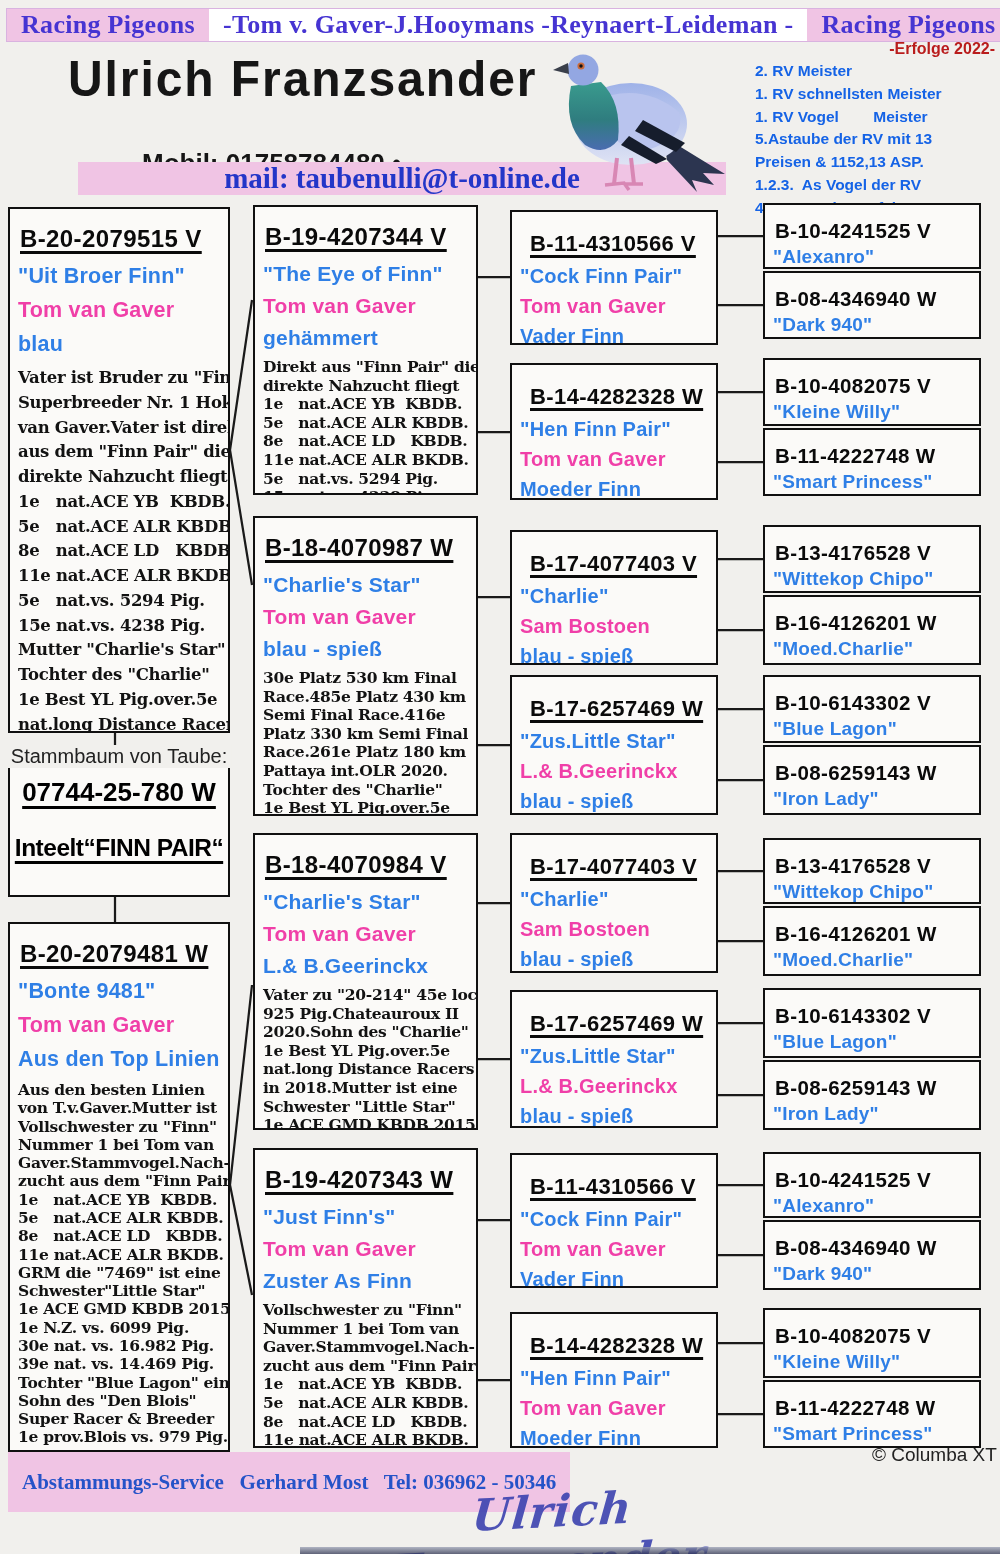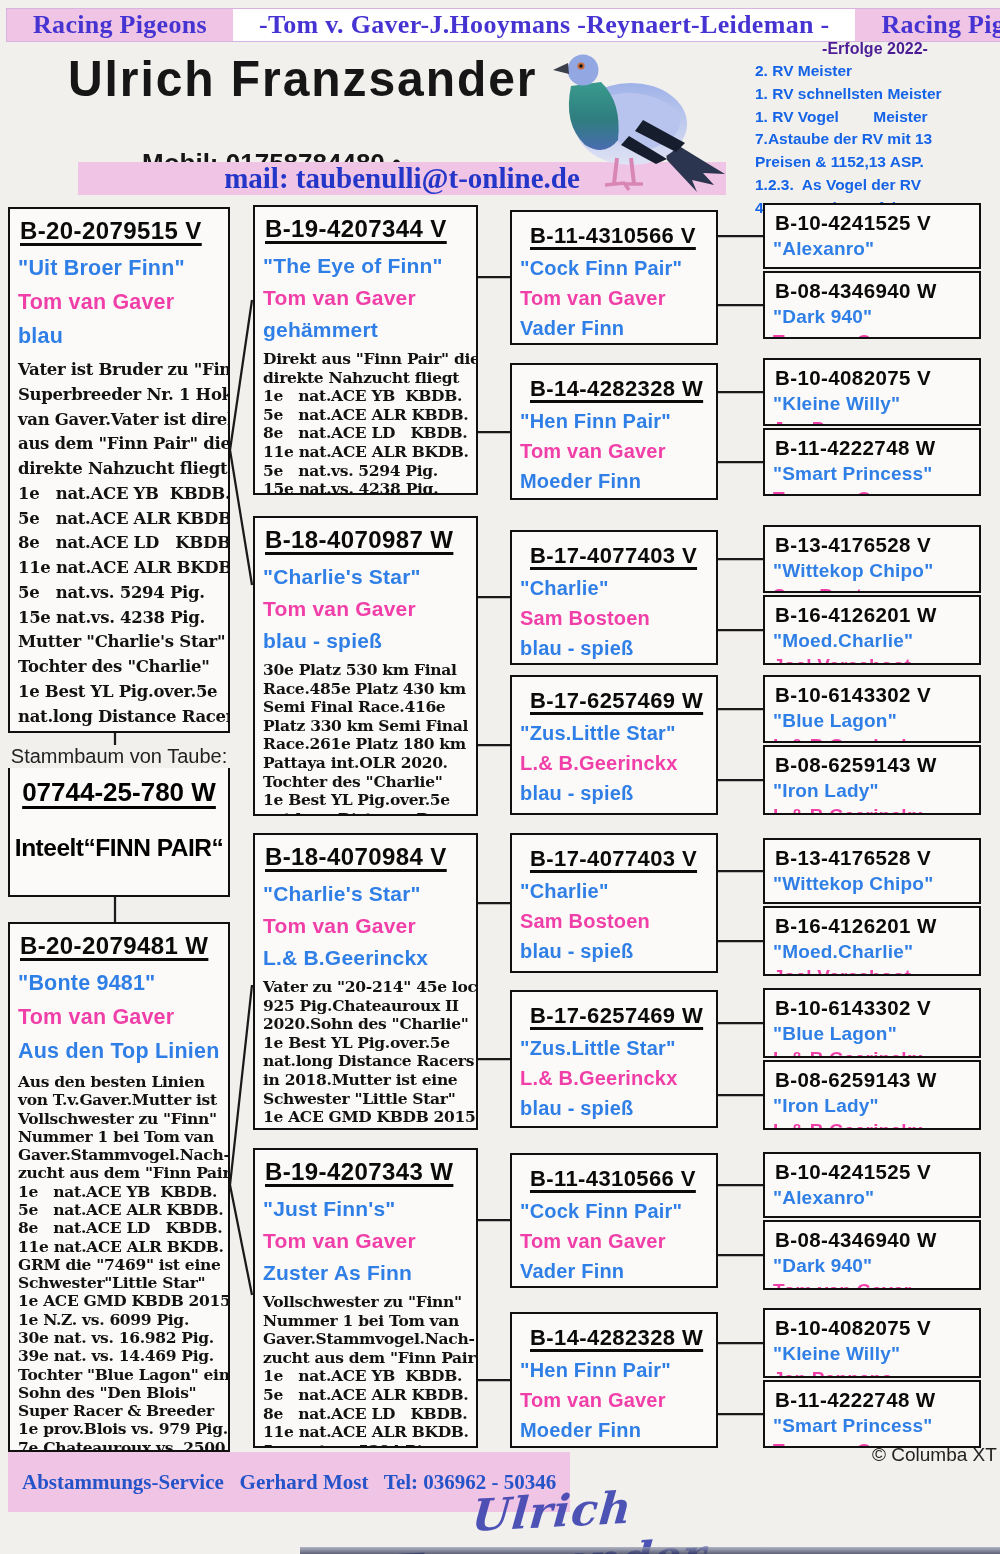--- a/index.html
+++ b/index.html
@@ -3,36 +3,36 @@
 <meta charset="utf-8">
 <style>
   html,body{margin:0;padding:0;background:#dddcd8;}
   .page{position:relative;width:1000px;height:1554px;background:#f1f0ed;margin:0 auto;
         font-family:"Liberation Sans",sans-serif;overflow:hidden;}
 
   
   .banner{position:absolute;left:6px;top:8px;height:32px;display:inline-flex;align-items:center;
           border:1px solid #d9b3e0;background:#fff;}
   .banner span{font:700 26px "Liberation Serif",serif;color:#4634d2;white-space:pre;
-               letter-spacing:.3px;padding:1px 26px;line-height:30px;}
+               letter-spacing:.3px;padding:1px 14px;line-height:30px;}
   .banner .pinkbg{background:#f0c4e4;}
   .owner-name{position:absolute;left:68px;top:50px;font:800 50px "Liberation Sans",sans-serif;
               color:#161616;letter-spacing:2px;transform:scaleX(.96);transform-origin:left;}
   .owner-addr{position:absolute;left:44px;top:112px;font:700 28px "Liberation Sans",sans-serif;color:#161616;}
   .owner-mobil{position:absolute;left:142px;top:148px;font:700 26px "Liberation Sans",sans-serif;color:#161616;}
   .mailband{position:absolute;left:78px;top:162px;width:648px;height:33px;background:#f0c4e4;
             display:flex;align-items:center;justify-content:center;}
   .mailband div{font:700 29px "Liberation Serif",serif;color:#2336c8;}
   .erfolge{position:absolute;left:755px;top:40px;width:240px;}
-  .erfolge .etitle{font:700 16px "Liberation Sans",sans-serif;color:#4c1d95;text-align:center;margin-bottom:2px;}
+  .erfolge .etitle{font:700 16px "Liberation Sans",sans-serif;color:#b91c1c;text-align:right;margin-bottom:2px;}
   .erfolge .eline{font:700 15.5px/1.47 "Liberation Sans",sans-serif;color:#1563e6;white-space:pre;}
 
   
   .box{position:absolute;background:#fbfaf8;border:2.5px solid #101010;box-sizing:border-box;
-       overflow:hidden;padding:5px 8px 4px 8px;}
+       overflow:hidden;padding:13px 8px 4px 8px;}
   .g1{left:8px;width:222px;}
   .g2{left:253px;width:225px;}
   .g3{left:510px;width:208px;}
   .g4{left:763px;width:218px;}
   .ring{font:800 24px "Liberation Sans",sans-serif;color:#0a0a0a;text-decoration:underline;
         text-decoration-thickness:2.5px;text-underline-offset:4px;letter-spacing:.4px;margin:3px 0 11px 2px;white-space:nowrap;}
   .g3 .ring{font-size:22px;margin:6px 16px 8px 10px;text-align:center;}
   .g4 .ring{font-size:20.5px;margin:1px 0 3px 2px;text-decoration:none;}
   .hl{font:700 21.5px "Liberation Sans",sans-serif;margin:0 0 9px 0;letter-spacing:.2px;white-space:nowrap;}
   .g2 .hl{margin-bottom:8px;font-size:21px;}
@@ -46,21 +46,21 @@
   .desc.tight{font-size:15.5px;line-height:1.18;}
 
   
   .sbox{position:absolute;left:8px;top:757px;width:222px;height:140px;border:2.5px solid #101010;
         background:#fbfaf8;box-sizing:border-box;text-align:center;}
   .slabel{position:absolute;top:-14px;left:50%;transform:translateX(-50%);background:#f1f0ed;
           padding:0 5px;font:400 20px "Liberation Sans",sans-serif;color:#222;white-space:nowrap;}
   .sring{margin-top:18px;font:800 26px "Liberation Sans",sans-serif;text-decoration:underline;
          text-decoration-thickness:3px;text-underline-offset:5px;}
   .sname{margin-top:26px;font:800 24.5px "Liberation Sans",sans-serif;letter-spacing:-.5px;
-         text-decoration-thickness:3px;text-underline-offset:5px;white-space:nowrap;}
+         text-decoration:underline;text-decoration-thickness:3px;text-underline-offset:5px;white-space:nowrap;}
 
   
   .connectors{position:absolute;left:0;top:0;width:1000px;height:1554px;pointer-events:none;}
 
   
   .serviceband{position:absolute;left:8px;top:1452px;height:28px;background:#f0c4e4;
                display:flex;align-items:center;padding:16px 14px;}
   .serviceband div{font:700 21px "Liberation Serif",serif;color:#2553c8;white-space:pre;}
   .copyright{position:absolute;left:872px;top:1444px;font:400 19px "Liberation Sans",sans-serif;color:#222;}
   .signature{position:absolute;left:330px;top:1486px;width:440px;text-align:center;
@@ -110,21 +110,21 @@
     <circle cx="56" cy="22" r="1.7" fill="#111"></circle>
     <path d="M92,114 L89,140 M106,114 L109,140" stroke="#d887b4" stroke-width="4" fill="none"></path>
     <path d="M80,141 L99,139 L104,146 M118,140 L100,140" stroke="#d887b4" stroke-width="3.5" fill="none"></path>
   </svg>
 
   <div class="erfolge">
     <div class="etitle">-Erfolge 2022-</div>
     <div class="eline">2. RV Meister</div>
     <div class="eline">1. RV schnellsten Meister</div>
     <div class="eline">1. RV Vogel        Meister</div>
-    <div class="eline">7.Astaube der RV mit 13</div>
+    <div class="eline">5.Astaube der RV mit 13</div>
     <div class="eline">Preisen &amp; 1152,13 ASP.</div>
     <div class="eline">1.2.3.  As Vogel der RV</div>
     <div class="eline">4. As Vogel Westfalen's</div>
   </div>
 
   <svg class="connectors" viewBox="0 0 1000 1554">
     <g stroke="#1a1a1a" stroke-width="2.25" fill="none">
       <path d="M115,733 L115,757"></path>
       <path d="M115,897 L115,922"></path>
       <path d="M230,450 L252,300 M230,450 L252,585"></path>

